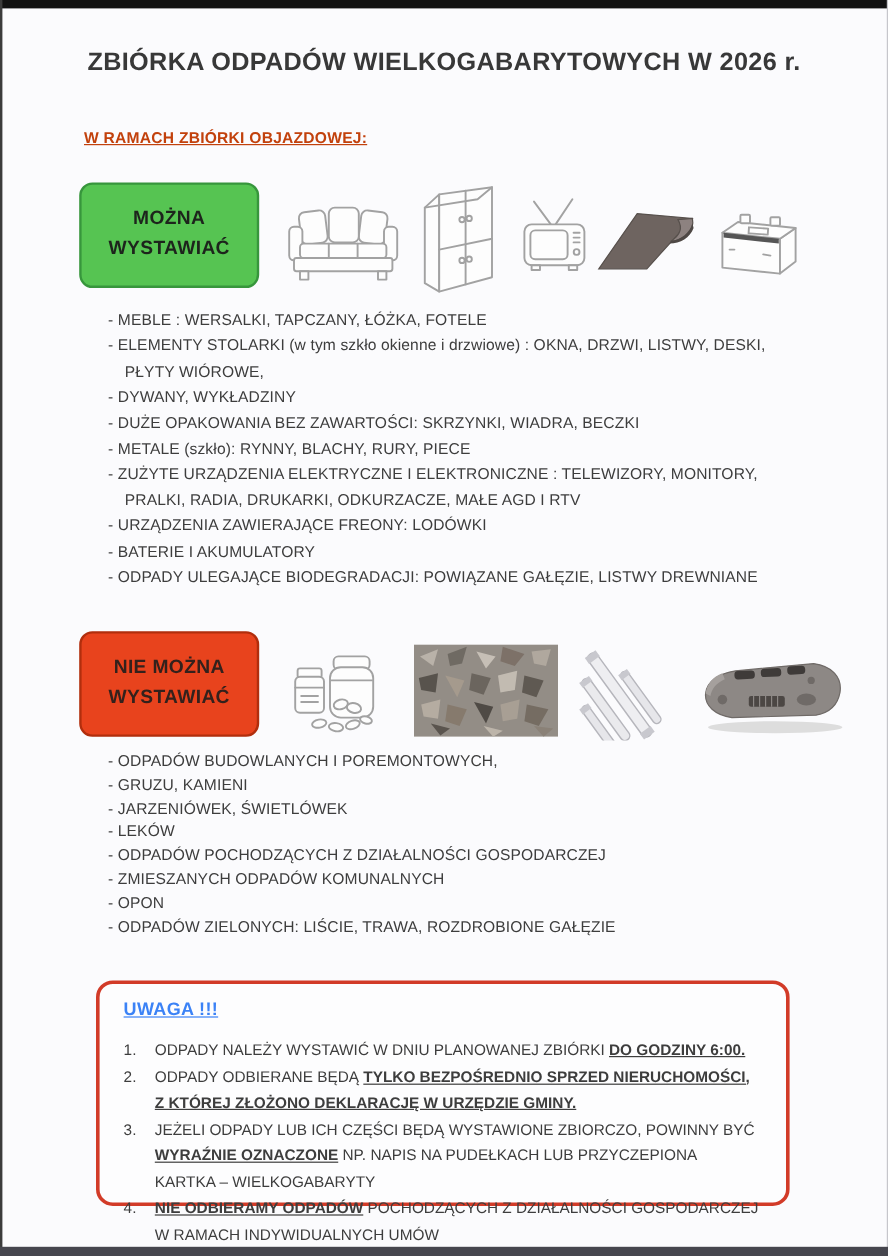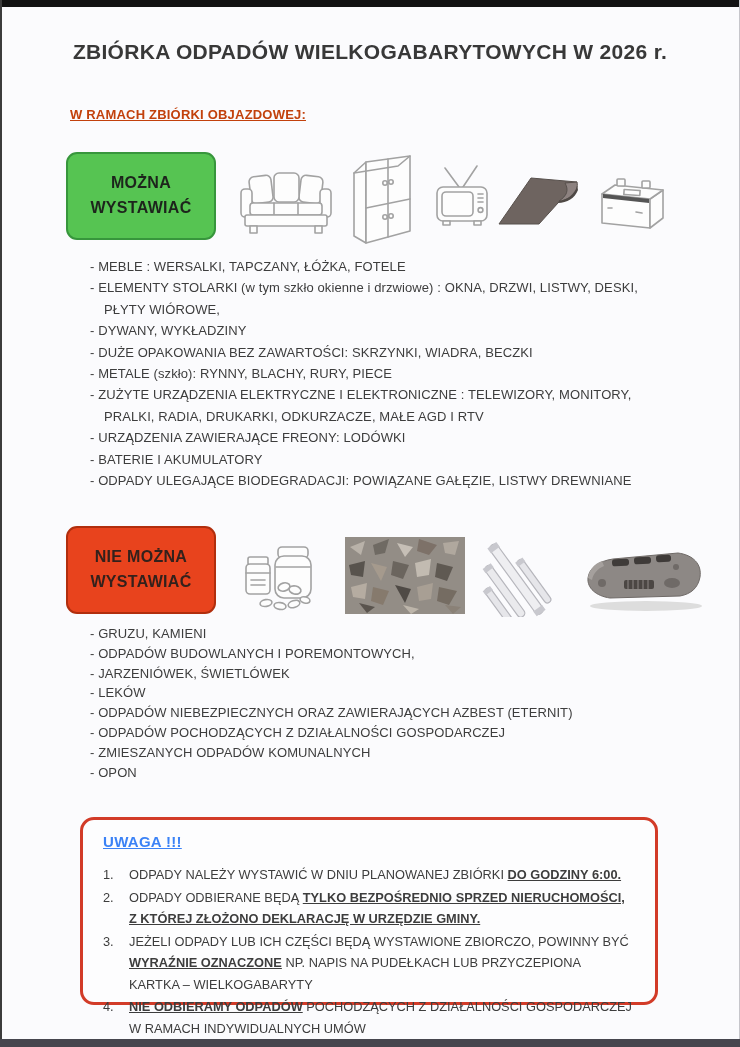--- a/index.html
+++ b/index.html
@@ -212,28 +212,28 @@
       <line x1="63" y1="34" x2="63" y2="43" stroke="#8d8885" stroke-width="1"></line>
       <line x1="68" y1="34" x2="68" y2="43" stroke="#8d8885" stroke-width="1"></line>
       <ellipse cx="92" cy="37" rx="8" ry="5" fill="#6f6a67"></ellipse>
       <circle cx="96" cy="21" r="3" fill="#6f6a67"></circle>
       <circle cx="22" cy="37" r="4" fill="#6f6a67"></circle>
       <path d="M8,32 C9,24 14,18 22,15 L24,20 C17,23 13,28 12,34 Z" fill="#a5a09d"></path>
     </svg>
   </div>
 
   <div class="blist blist-cannot" style="line-height:19.8px;">
+    <div class="bl-item">ODPADÓW BUDOWLANYCH I POREMONTOWYCH,</div>
     <div class="bl-item">GRUZU, KAMIENI</div>
-    <div class="bl-item">ODPADÓW BUDOWLANYCH I POREMONTOWYCH,</div>
     <div class="bl-item">JARZENIÓWEK, ŚWIETLÓWEK</div>
     <div class="bl-item">LEKÓW</div>
-    <div class="bl-item">ODPADÓW NIEBEZPIECZNYCH ORAZ ZAWIERAJĄCYCH AZBEST (ETERNIT)</div>
     <div class="bl-item">ODPADÓW POCHODZĄCYCH Z DZIAŁALNOŚCI GOSPODARCZEJ</div>
     <div class="bl-item">ZMIESZANYCH ODPADÓW KOMUNALNYCH</div>
     <div class="bl-item">OPON</div>
+    <div class="bl-item">ODPADÓW ZIELONYCH: LIŚCIE, TRAWA, ROZDROBIONE GAŁĘZIE</div>
   </div>
 
   <div class="notice-box">
     <div class="notice-head">UWAGA !!!</div>
     <div class="notes">
       <div class="note">
         <span class="num">1.</span>
         <span class="body"><span>ODPADY NALEŻY WYSTAWIĆ W DNIU PLANOWANEJ ZBIÓRKI  </span><span class="em">DO GODZINY 6:00.</span><span></span></span>
       </div>
       <div class="note">

